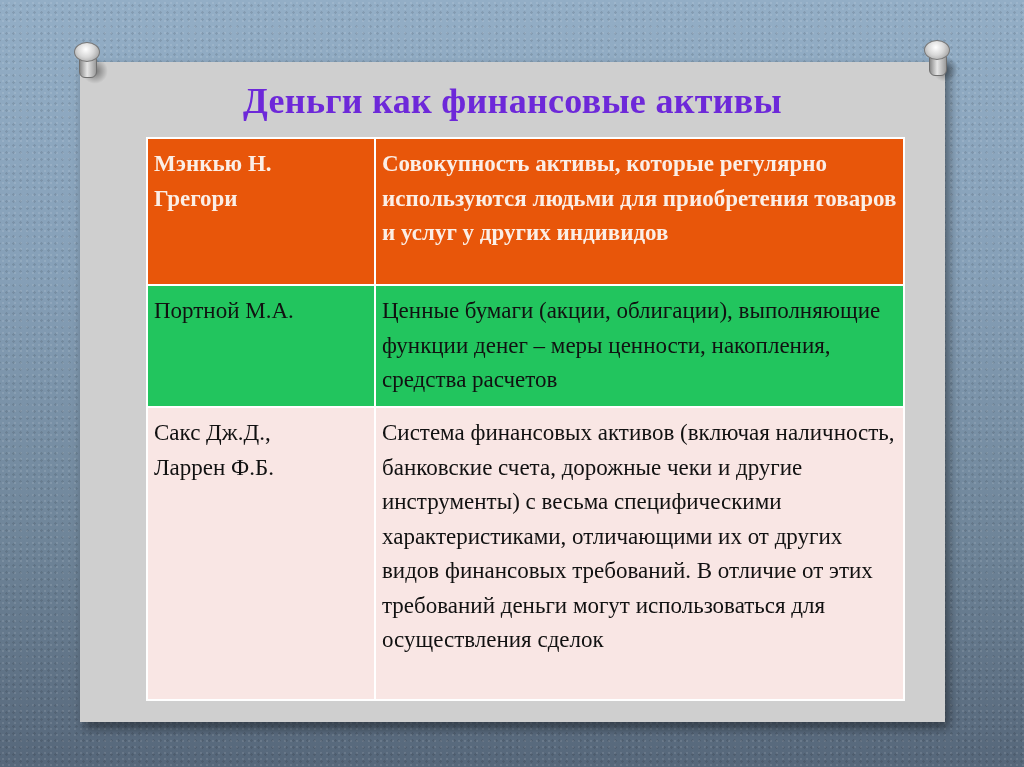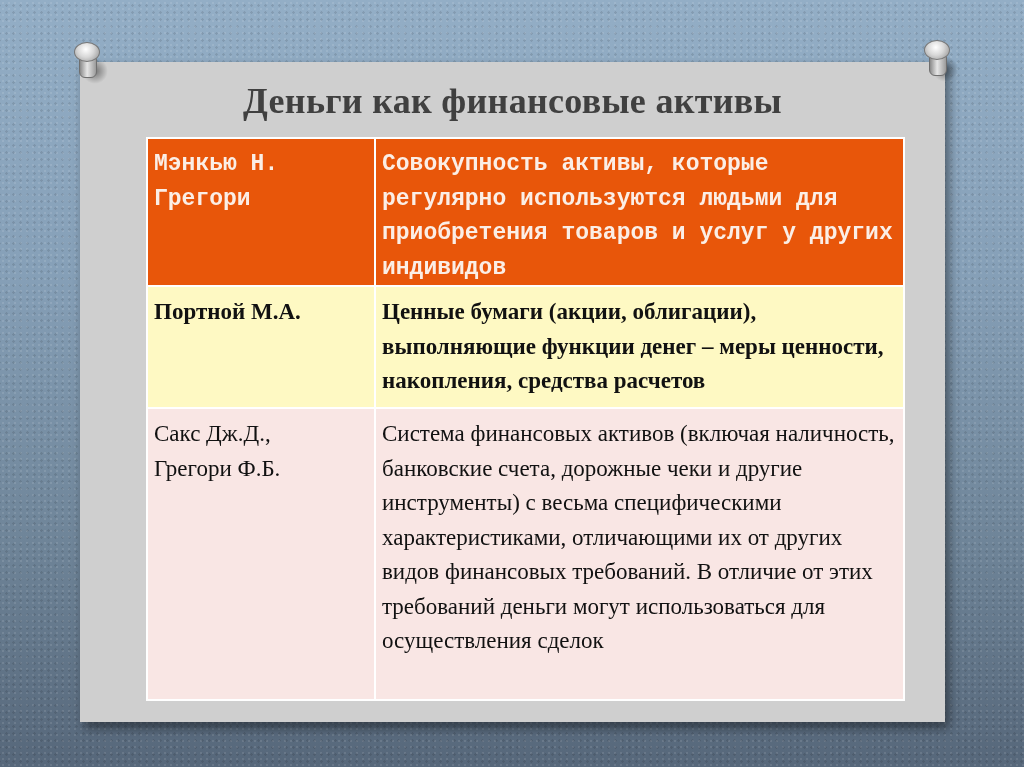--- a/index.html
+++ b/index.html
@@ -33,33 +33,33 @@
     background: linear-gradient(90deg, #8a8a8a, #e6e6e6 45%, #9a9a9a);
     border:1px solid #6f6f6f;
   }
   .pin .head {
     position:absolute; left:2px; top:0; width:24px; height:18px; border-radius:50%;
     background: radial-gradient(circle at 45% 35%, #ffffff, #d8d8d8 45%, #8d8d8d 100%);
     border:1px solid #777;
   }
   .title {
     position:absolute; left:0; top:18px; width:100%; text-align:center;
-    font-size:36px; font-weight:bold; color:#404040; letter-spacing:0.3px;
+    font-size:36px; font-weight:bold; color:#6d28d9; letter-spacing:0.3px;
   }
   table.defs {
     position:absolute; left:66px; top:75px; width:759px; height:564px;
     border-collapse:collapse; table-layout:fixed;
   }
   table.defs td {
     border:2px solid #ffffff; vertical-align:top;
     padding:8px 6px 0 6px; line-height:34.5px; font-size:23px; color:#111;
   }
   table.defs col.c1 { width:228px; }
-  tr.r-head td { background:#e8560a; color:#fbeee6; font-weight:bold; height:137px;font-family:Liberation Mono, monospace; }
-  tr.r-2 td { background:#fef9c3; height:112px;font-weight:bold; }
+  tr.r-head td { background:#e8560a; color:#fbeee6; font-weight:bold; height:137px; }
+  tr.r-2 td { background:#22c55e; height:112px; }
   tr.r-3 td { background:#f9e6e4; }
   .pre { white-space:pre-line; }
 </style>
 </head>
 <body>
 
 <div class="texture"></div>
 
 <div class="board">
   <div class="title">Деньги как финансовые активы</div>
@@ -74,21 +74,21 @@
       <td class="pre">Мэнкью Н.
 Грегори</td>
       <td>Совокупность активы, которые регулярно используются людьми для приобретения товаров и услуг у других индивидов</td>
     </tr>
     <tr class="r-2">
       <td class="pre">Портной М.А.</td>
       <td>Ценные бумаги (акции, облигации), выполняющие функции денег – меры ценности, накопления, средства расчетов</td>
     </tr>
     <tr class="r-3">
       <td class="pre">Сакс Дж.Д.,
-Грегори Ф.Б.</td>
+Ларрен Ф.Б.</td>
       <td>Система финансовых активов (включая наличность, банковские счета, дорожные чеки и другие инструменты) с весьма специфическими характеристиками, отличающими их от других видов финансовых требований. В отличие от этих требований деньги могут использоваться для осуществления сделок</td>
     </tr>
   </tbody>
     </table>
 </div>
 
 <div class="pin" style="left:72px; top:42px;">
   <div class="shadow"></div>
     <div class="shaft"></div>
     <div class="head"></div>

